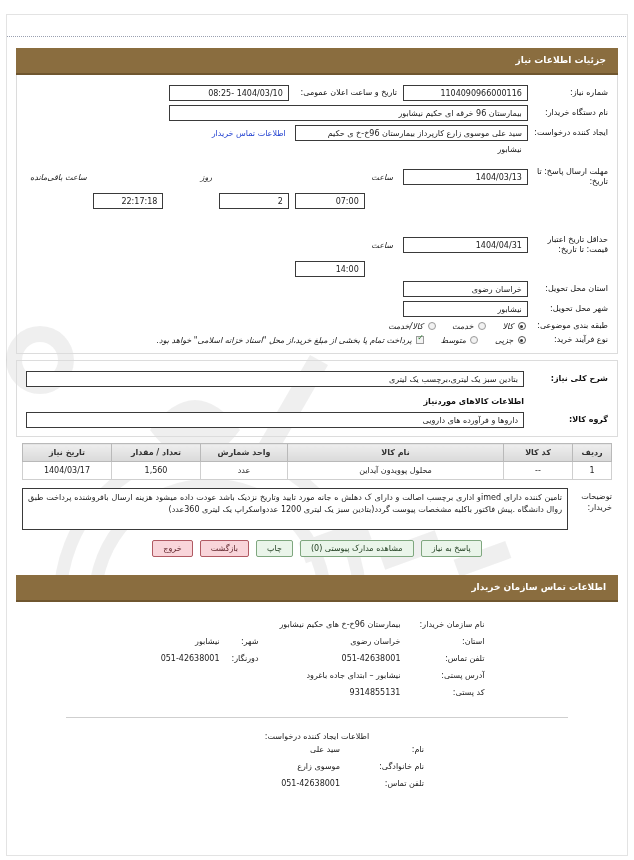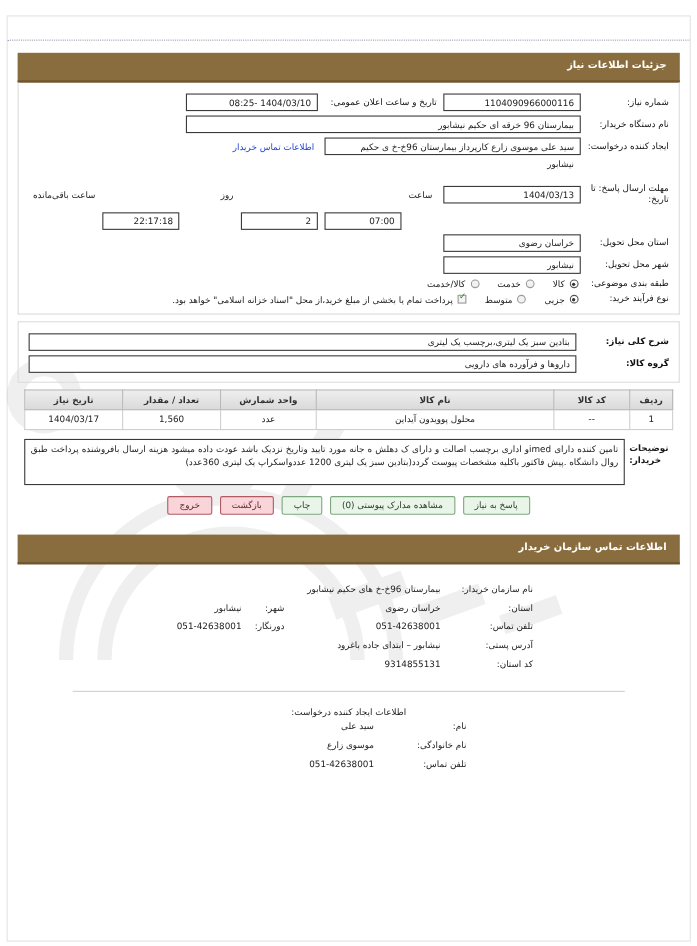--- a/index.html
+++ b/index.html
@@ -68,21 +68,21 @@
     line-height:16px;
     padding:0 5px;
     font-size:8px;
     text-align:left;
     box-sizing:border-box;
     display:block;
   }
   .box.ctr{text-align:right;}
   .inline{display:inline-block;vertical-align:middle;margin-top:48px;}
   .small{width:70px;}
-  .tinylbl{font-size:8px;padding:0 4px;white-space:nowrap;display:inline-block;vertical-align:middle;}
+  .tinylbl{font-size:8px;padding:0 4px;white-space:nowrap;display:inline-block;vertical-align:middle;font-style:italic;}
 
   .link{color:#1f3fd0;font-size:8px;white-space:nowrap;text-decoration:none;}
 
   
   .radio{
     display:inline-block;width:8px;height:8px;border-radius:50%;
     border:1px solid #9a9a9a;background:#f2f2f2;vertical-align:middle;
     box-sizing:border-box;position:relative;margin:0 2px;
   }
   .radio.on{background:#fff;border-color:#555;}
@@ -90,42 +90,42 @@
     content:"";position:absolute;left:1.5px;top:1.5px;width:3px;height:3px;
     border-radius:50%;background:#333;
   }
   .chk{
     display:inline-block;width:8px;height:8px;border:1px solid #9a9a9a;background:#f4f4f4;
     vertical-align:middle;box-sizing:border-box;position:relative;margin:0 2px;
   }
   .chk.on::after{
     content:"✓";position:absolute;left:0px;top:-3px;font-size:8px;color:#2e7d32;line-height:8px;
   }
-  .opt{display:inline-block;margin-left:12px;font-size:8px;white-space:nowrap;vertical-align:middle;}
+  .opt{display:inline-block;margin-left:12px;font-size:8px;white-space:nowrap;vertical-align:middle;font-style:italic;}
   .note-inline{font-size:8px;}
 
   
   .title-strong{font-weight:bold;font-size:9px;color:#111;white-space:nowrap;}
 
   
   table.goods{width:100%;border-collapse:collapse;margin-top:2px;background:#fff;}
   table.goods th{
     background:linear-gradient(#eeeeee,#d9d9d9);
     border:1px solid #b9b9b9;
     font-size:8px;font-weight:bold;color:#333;
     padding:4px 3px;text-align:center;
   }
   table.goods td{
     border:1px solid #cfcfcf;background:#fff;
     font-size:8px;padding:4px 3px;text-align:center;color:#222;
   }
 
   
   .notes-wrap{display:flex;align-items:stretch;margin-top:8px;gap:4px;}
-  .notes-lbl{font-size:8px;font-weight:bold;width:40px;text-align:left;line-height:1.4;padding-top:3px;}
+  .notes-lbl{font-size:8px;font-weight:normal;width:40px;text-align:right;line-height:1.4;padding-top:3px;}
   .notes-box{
     flex:1;border:1px solid #3a3a3a;background:#fff;
     padding:3px 5px;font-size:8px;line-height:1.55;text-align:justify;
     min-height:42px;box-sizing:border-box;
   }
 
   
   .btnrow{display:flex;gap:7px;justify-content:center;margin-top:10px;padding-bottom:4px;}
   .btn{
     font-size:8px;padding:3px 10px;border-radius:2px;cursor:pointer;
@@ -227,20 +227,32 @@
           <td style="text-align:right;white-space:nowrap">
             <span class="box ctr inline small">2</span>
             <span class="tinylbl">روز</span>
           </td>
           <td style="text-align:right;white-space:nowrap">
             <span class="box ctr inline small">22:17:18</span>
             <span class="tinylbl">ساعت باقی‌مانده</span>
           </td>
         </tr>
 
+        <tr>
+          <td class="lbl wrap">حداقل تاریخ اعتبار قیمت: تا تاریخ:</td>
+          <td>
+            <div class="box ctr">1404/04/31</div>
+          </td>
+          <td style="text-align:right;white-space:nowrap">
+            <span class="tinylbl">ساعت</span>
+            <span class="box ctr inline small">14:00</span>
+          </td>
+          <td></td>
+              <td></td>
+        </tr>
 
         <tr>
           <td class="lbl">استان محل تحویل:</td>
           <td>
             <div class="box ctr">خراسان  رضوی</div>
           </td>
           <td colspan="3"></td>
         </tr>
 
         <tr>
@@ -291,20 +303,24 @@
     </div>
 
     <div class="panel" style="border-top:1px solid #dcdcdc;margin-top:6px;">
       <table class="form">
         <tbody>
             <tr>
           <td class="lbl title-strong" style="width:64px">شرح کلی نیاز:</td>
           <td>
             <div class="box ctr">بتادین سبز یک لیتری،برچسب یک  لیتری</div>
           </td>
+        </tr>
+        <tr>
+          <td></td>
+          <td class="title-strong" style="text-align:right;padding-top:8px;padding-bottom:4px">اطلاعات کالاهای موردنیاز</td>
         </tr>
         <tr>
           <td class="lbl title-strong">گروه کالا:</td>
           <td>
             <div class="box ctr">داروها و فرآورده های دارویی</div>
           </td>
         </tr>
       </tbody>
         </table>
     </div>
@@ -368,21 +384,21 @@
             <td class="k">تلفن تماس:</td>
             <td class="v">051-42638001</td>
             <td class="k2">دورنگار:</td>
             <td class="v2">051-42638001</td>
           </tr>
           <tr>
             <td class="k">آدرس پستی:</td>
             <td class="v" colspan="3">نیشابور – ابتدای جاده باغرود</td>
           </tr>
           <tr>
-            <td class="k">کد استان:</td>
+            <td class="k">کد پستی:</td>
             <td class="v" colspan="3">9314855131</td>
           </tr>
         </tbody>
           </table>
 
         <div class="hr"></div>
 
         <div class="sub-title">اطلاعات ایجاد کننده درخواست:</div>
 
         <table class="kv kv-center">

